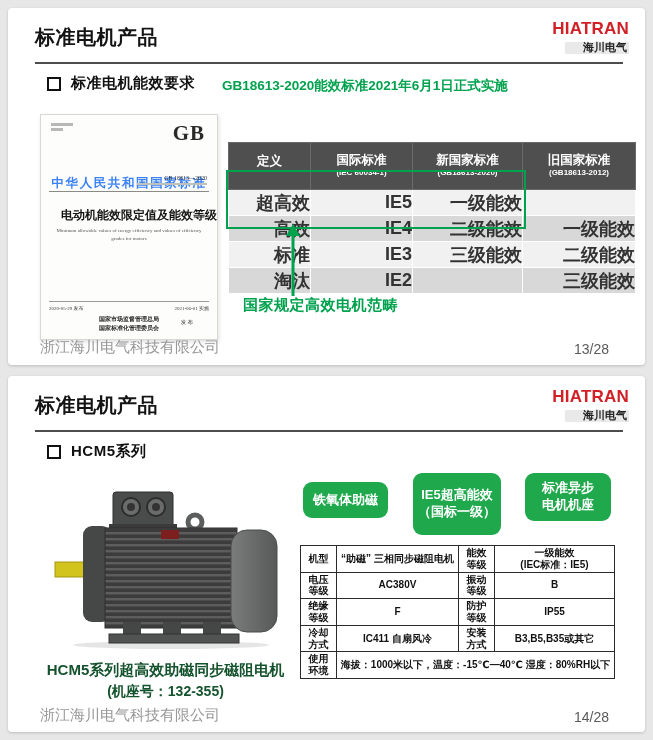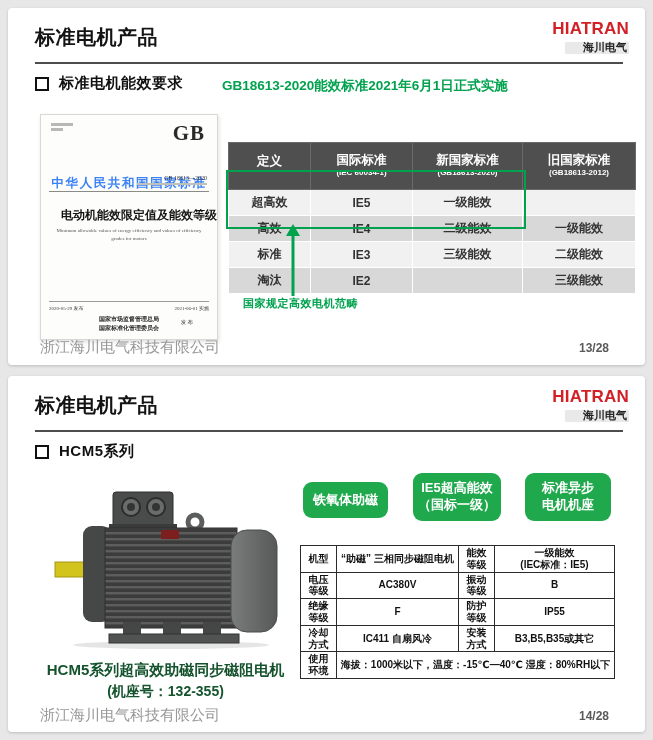--- a/index.html
+++ b/index.html
@@ -14,21 +14,21 @@
   }
   #slide1{top:8px;height:357px;}
   #slide2{top:376px;height:356px;}
 
   .title{position:absolute;left:27px;top:16px;font-size:20px;font-weight:700;color:#141414;letter-spacing:.5px;}
   .rule{position:absolute;left:27px;top:54px;width:588px;border-top:2px solid #4c4c4c;}
   .logo{position:absolute;right:16px;top:12px;text-align:right;line-height:1.05;}
   .logo-en{font-size:17px;font-weight:900;color:#d22027;letter-spacing:.2px;font-family:"Liberation Sans",sans-serif;}
   .logo-cn{display:inline-block;font-size:11px;font-weight:700;color:#242424;background:#e9e9e9;padding:0 2px 1px 18px;}
 
-  .section{position:absolute;left:27px;top:66px;display:flex;align-items:center;}
+  .section{position:absolute;left:39px;top:66px;display:flex;align-items:center;}
   .bullet{width:10px;height:10px;border:2.5px solid #111;margin-right:10px;flex:none;}
   .sec-label{font-size:15px;font-weight:700;color:#111;letter-spacing:.5px;}
   .sec-note{position:absolute;left:214px;top:69px;font-size:13.5px;font-weight:700;color:#00a24e;}
 
   
   .cover{position:absolute;left:32px;top:106px;width:176px;height:224px;background:#fdfdfc;
     border:1px solid #d8d8d4;box-shadow:1px 2px 4px rgba(0,0,0,.12);font-family:"Liberation Serif","DejaVu Serif",serif;}
   .cov-code-bars{position:absolute;left:10px;top:8px;}
   .cov-code-bars div{height:3px;background:#b8b8b4;margin-bottom:2px;}
   .cov-gb{position:absolute;right:12px;top:6px;font-size:21px;font-weight:900;color:#2a2a2a;letter-spacing:1px;}
@@ -41,37 +41,37 @@
   .cov-hr2{position:absolute;left:8px;right:8px;top:186px;border-top:1px solid #9a9a96;}
   .cov-dates{position:absolute;left:8px;right:8px;top:190px;display:flex;justify-content:space-between;font-size:5px;color:#3a3a3a;}
   .cov-issuers{position:absolute;left:0;top:200px;width:100%;text-align:center;font-size:6px;font-weight:700;color:#2a2a2a;line-height:1.45;white-space:pre-line;}
   .cov-pub{position:absolute;right:24px;top:204px;font-size:5.5px;color:#2a2a2a;}
 
   
   .etable{position:absolute;left:220px;top:134px;border-collapse:collapse;table-layout:fixed;}
   .etable th{background:#4f4f4f;color:#fff;border:1px solid #6a6a6a;padding:8px;height:30px;}
   .etable th .l1{font-size:12.5px;font-weight:700;line-height:1.1;}
   .etable th .l2{font-size:8px;font-weight:700;line-height:1.2;min-height:9px;}
-  .etable td{border:1px solid #ffffff;text-align:center;font-size:12px;font-weight:600;color:#333;height:25px;padding:0;}
+  .etable td{border:1px solid #ffffff;text-align:right;font-size:18px;font-weight:600;color:#333;height:25px;padding:0;}
   .etable tr.odd td{background:#f1f1f1;}
   .etable tr.even td{background:#d8d8d8;}
 
   .hl-box{position:absolute;left:218px;top:162px;width:296px;height:55px;border:2.5px solid #00a24e;pointer-events:none;}
   .annot-arrow{position:absolute;left:277px;top:216px;width:16px;height:72px;}
-  .annot{position:absolute;left:235px;top:288px;font-size:11px;font-weight:700;color:#00a24e;letter-spacing:.5px;}
+  .annot{position:absolute;left:235px;top:288px;font-size:15px;font-weight:700;color:#00a24e;letter-spacing:.5px;}
 
   .footer-company{position:absolute;left:32px;top:330px;font-size:15px;color:#979797;}
-  .footer-page{position:absolute;right:36px;top:333px;font-size:12px;color:#5a5a5a;font-weight:bold;}
+  .footer-page{position:absolute;right:36px;top:333px;font-size:14px;color:#5a5a5a;}
 
   
   .badge{position:absolute;background:#1fa84c;color:#fff;font-weight:700;font-size:13px;
     border-radius:9px;display:flex;align-items:center;justify-content:center;text-align:center;
     line-height:1.3;white-space:pre-line;}
   #badge1{left:295px;top:106px;width:85px;height:36px;}
-  #badge2{left:405px;top:97px;width:88px;height:48px;}
+  #badge2{left:405px;top:97px;width:88px;height:62px;}
   #badge3{left:517px;top:97px;width:86px;height:48px;}
 
   .motor{position:absolute;left:45px;top:114px;width:228px;height:160px;}
 
   .caption{position:absolute;left:10px;top:285px;width:295px;text-align:center;color:#14532d;}
   .caption .c1{font-size:15px;font-weight:700;}
   .caption .c2{font-size:14px;font-weight:700;margin-top:3px;}
 
   .spec{position:absolute;left:292px;top:169px;border-collapse:collapse;table-layout:fixed;}
   .spec td{border:1px solid #2b2b2b;text-align:center;font-size:10px;font-weight:600;color:#111;

